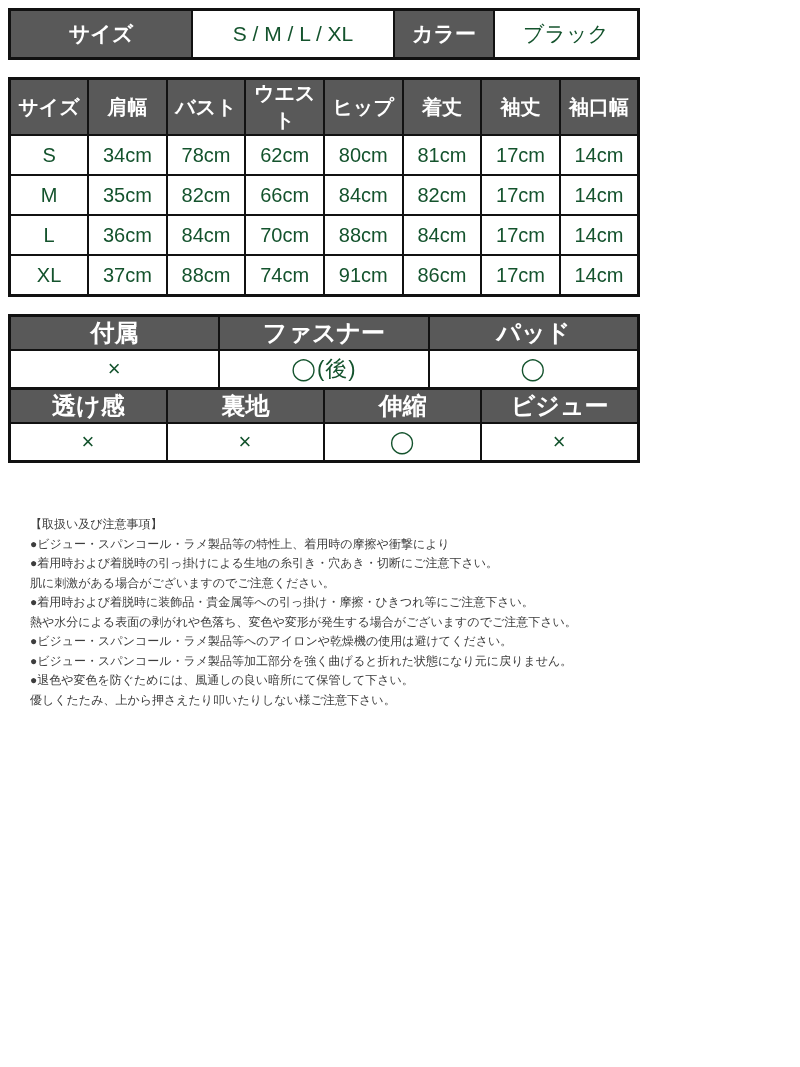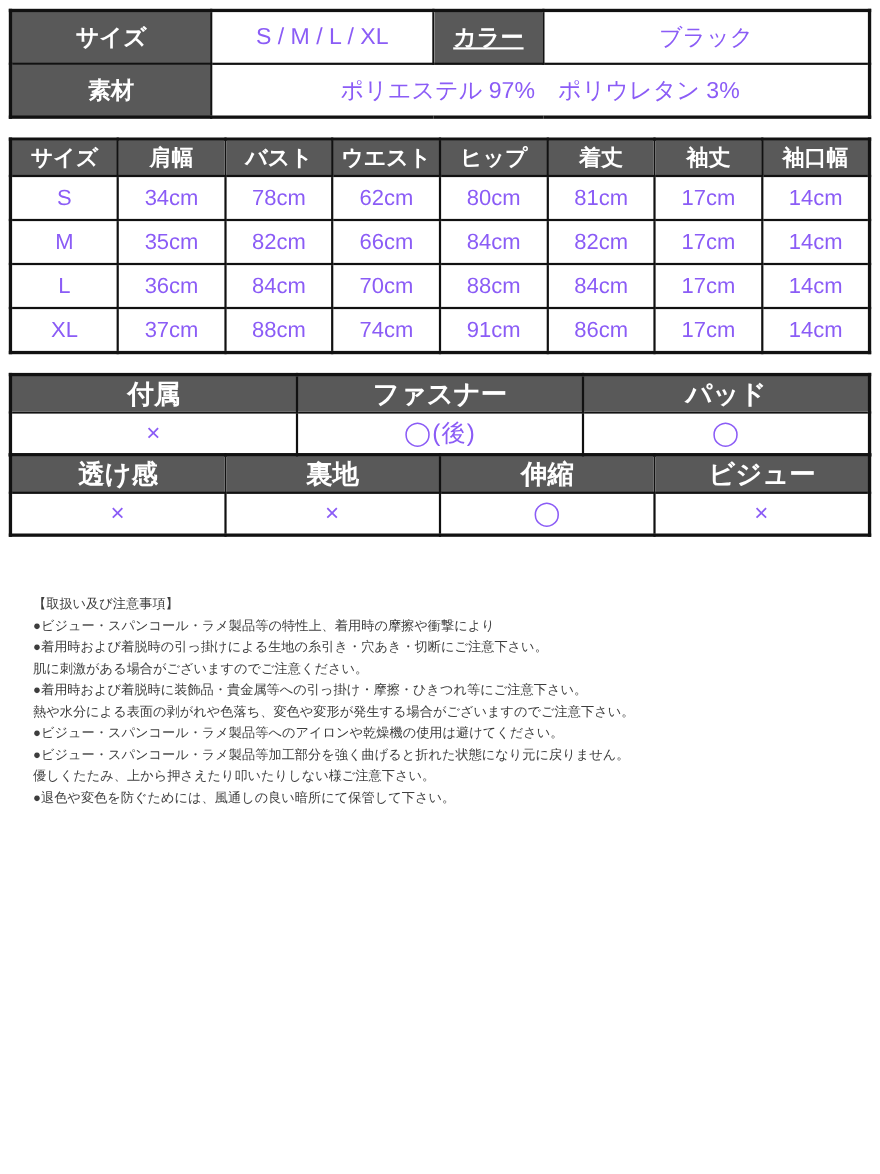--- a/index.html
+++ b/index.html
@@ -12,44 +12,44 @@
   .page {
     width: 800px;
     height: 1067px;
     box-sizing: border-box;
     padding: 8px;
     background: #ffffff;
     overflow: hidden;
   }
   table {
     border-collapse: collapse;
-    width: 784px;
+    width: 632px;
     table-layout: fixed;
     border: 3px solid #111111;
   }
   td, th {
     border: 2px solid #111111;
     text-align: center;
     vertical-align: middle;
     font-size: 20px;
     font-weight: normal;
-    color: #8b5cf6;
+    color: #14532d;
     padding: 0;
     overflow: hidden;
   }
   .hd {
     background: #595959;
     color: #ffffff;
     font-weight: bold;
   }
   
   .spec-table td { height: 46px; font-size: 21px; }
   .spec-table .c-label { width: 180px; }
   .spec-table .c-sizeval { width: 200px; }
-  .spec-table .c-colorlabel { width: 98px; text-decoration: underline; }
+  .spec-table .c-colorlabel { width: 98px; }
   
   .measure-table { margin-top: 17px; }
   .measure-table th { height: 31px; font-size: 20px; }
   .measure-table td { height: 38px; }
   
   .features-a { margin-top: 17px; }
   .features-b { margin-top: -3px; border-radius: 12px; }
   .features-a th, .features-b th { height: 30px; font-size: 24px; }
   .features-a td, .features-b td { height: 36px; }
   .sym { font-size: 22px; letter-spacing: 1px; }
@@ -67,24 +67,20 @@
 
 <div class="page">
 
   <table class="spec-table">
     <tbody>
         <tr>
       <td class="hd c-label">サイズ</td>
       <td class="c-sizeval">S / M / L / XL</td>
       <td class="hd c-colorlabel">カラー</td>
       <td>ブラック</td>
-    </tr>
-    <tr>
-      <td class="hd">素材</td>
-      <td colspan="3">ポリエステル 97%　ポリウレタン 3%</td>
     </tr>
   </tbody>
     </table>
 
   <table class="measure-table">
     <tbody>
         <tr>
       <th class="hd">サイズ</th>
       <th class="hd">肩幅</th>
       <th class="hd">バスト</th>
@@ -171,17 +167,17 @@
 
   <div class="notes">
     <div>【取扱い及び注意事項】</div>
     <div>●ビジュー・スパンコール・ラメ製品等の特性上、着用時の摩擦や衝撃により</div>
     <div>●着用時および着脱時の引っ掛けによる生地の糸引き・穴あき・切断にご注意下さい。</div>
     <div>肌に刺激がある場合がございますのでご注意ください。</div>
     <div>●着用時および着脱時に装飾品・貴金属等への引っ掛け・摩擦・ひきつれ等にご注意下さい。</div>
     <div>熱や水分による表面の剥がれや色落ち、変色や変形が発生する場合がございますのでご注意下さい。</div>
     <div>●ビジュー・スパンコール・ラメ製品等へのアイロンや乾燥機の使用は避けてください。</div>
     <div>●ビジュー・スパンコール・ラメ製品等加工部分を強く曲げると折れた状態になり元に戻りません。</div>
+    <div>●退色や変色を防ぐためには、風通しの良い暗所にて保管して下さい。</div>
     <div>優しくたたみ、上から押さえたり叩いたりしない様ご注意下さい。</div>
-    <div>●退色や変色を防ぐためには、風通しの良い暗所にて保管して下さい。</div>
   </div>
 
 </div>
 
 </body></html>

